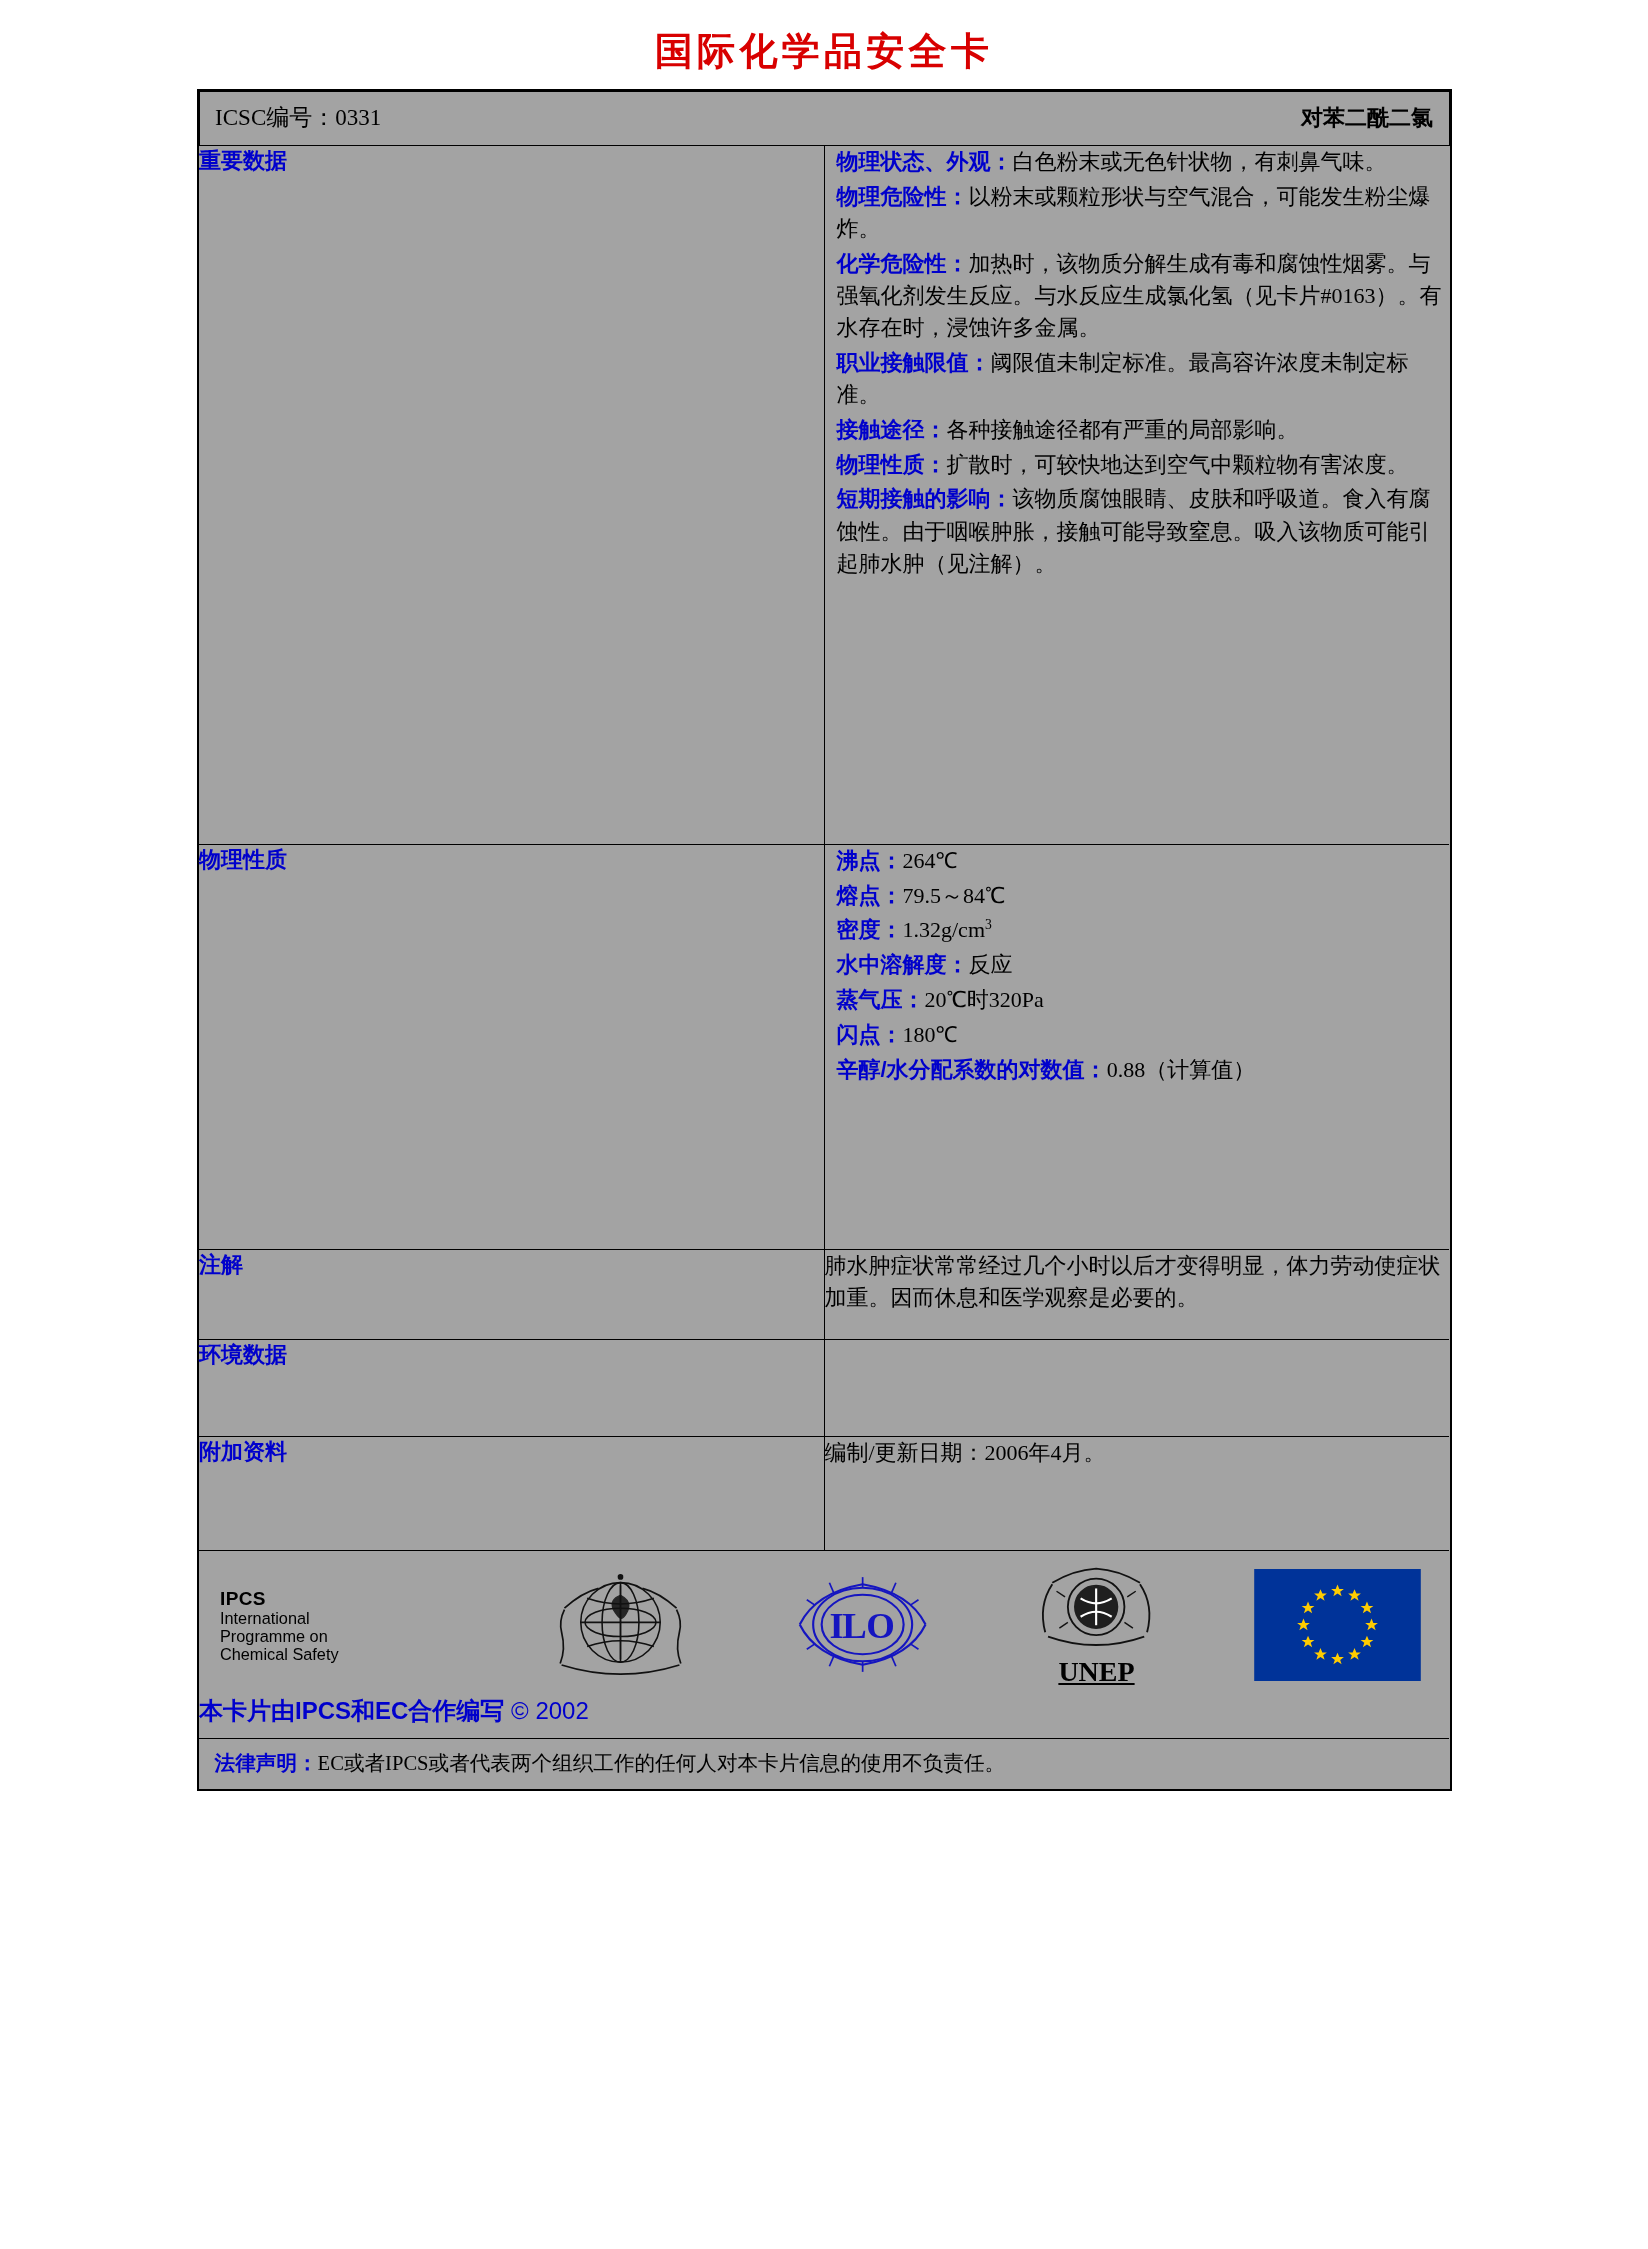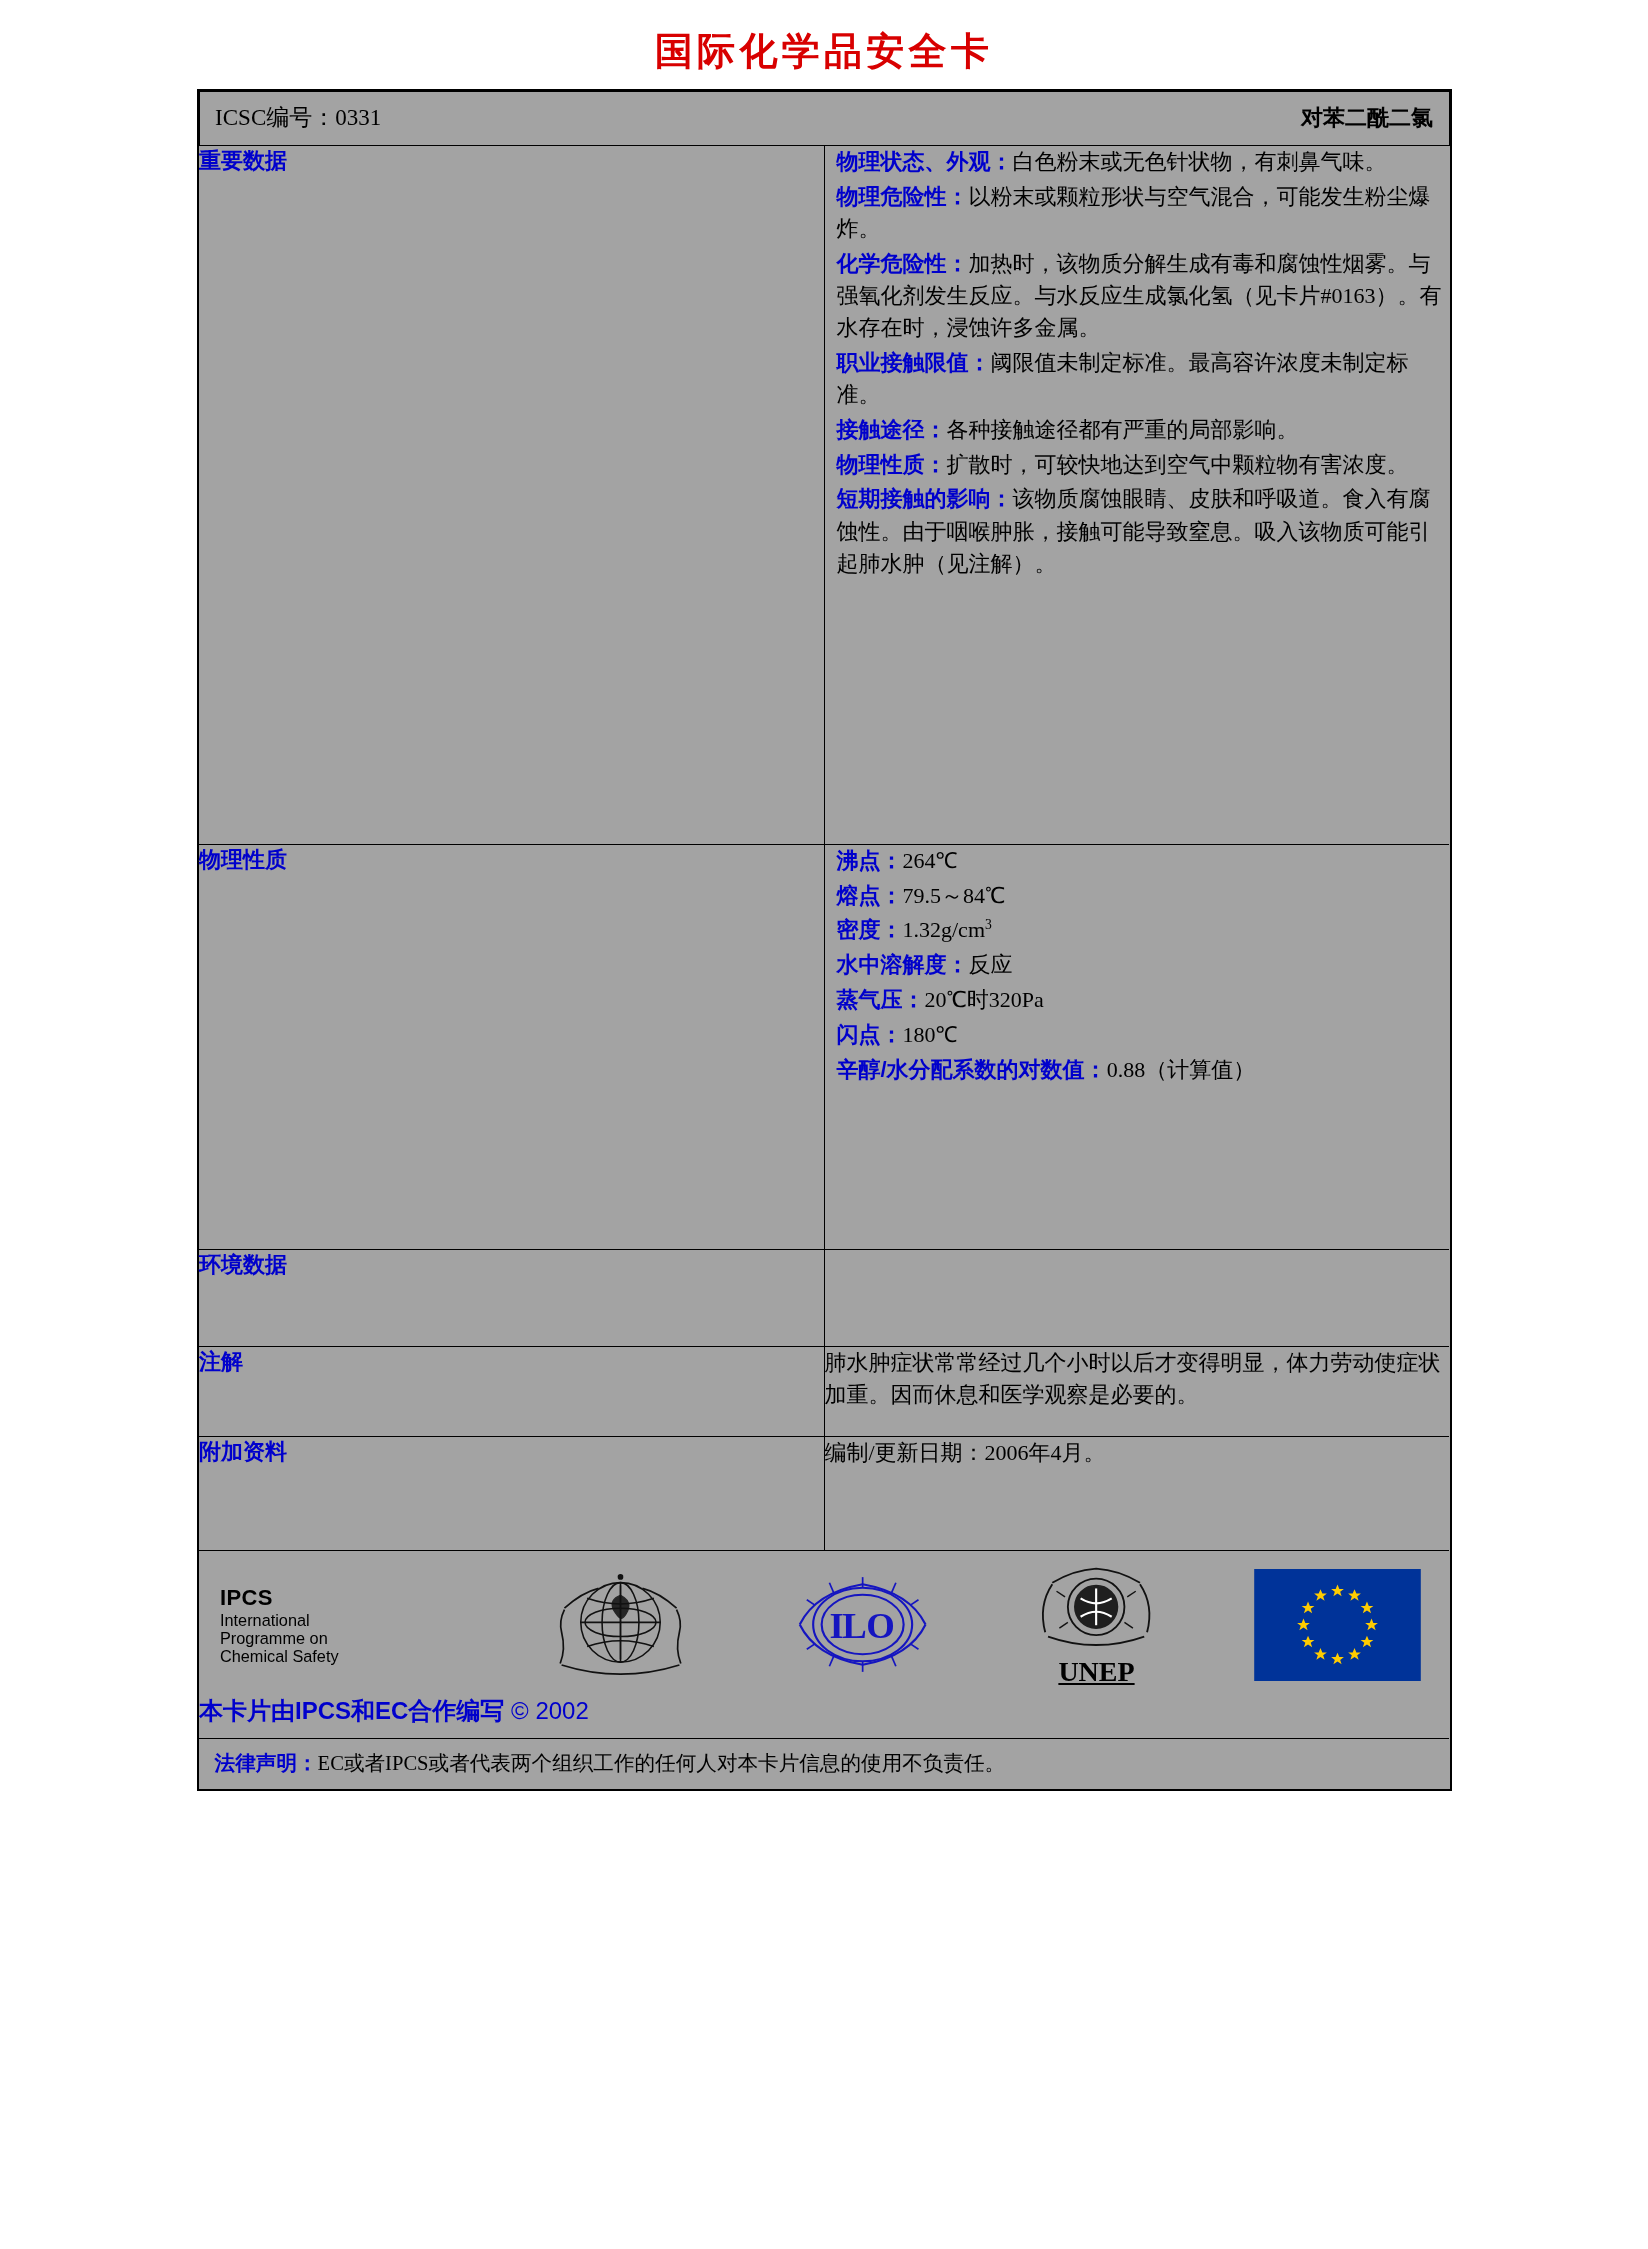--- a/index.html
+++ b/index.html
@@ -111,21 +111,21 @@
     gap: 7px;
   }
   .ipcs-block {
     font-family: "Liberation Sans", sans-serif;
     line-height: 1.12;
     color: #000;
     width: 234px;
   }
   .ipcs-block .big {
     font-weight: bold;
-    font-size: 22px;
+    font-size: 19px;
     letter-spacing: 0.4px;
   }
   .ipcs-block .small {
     font-size: 16.3px;
   }
   .logo {
     flex: 0 0 auto;
   }
   .credit {
     text-align: left;
@@ -199,27 +199,27 @@
           <p class="line"><span class="fld">熔点：</span><span class="val">79.5～84℃</span></p>
           <p class="line"><span class="fld">密度：</span><span class="val">1.32g/cm</span><sup>3</sup></p>
           <p class="line"><span class="fld">水中溶解度：</span><span class="val">反应</span></p>
           <p class="line"><span class="fld">蒸气压：</span><span class="val">20℃时320Pa</span></p>
           <p class="line"><span class="fld">闪点：</span><span class="val">180℃</span></p>
           <p class="line"><span class="fld">辛醇/水分配系数的对数值：</span><span class="val">0.88（计算值）</span></p>
         </td>
       </tr>
 
       <tr>
+        <td class="lbl-cell tall-note">注解</td>
+        <td class="body-cell">肺水肿症状常常经过几个小时以后才变得明显，体力劳动使症状加重。因而休息和医学观察是必要的。</td>
+      </tr>
+
+      <tr>
         <td class="lbl-cell tall-env">环境数据</td>
         <td class="body-cell"></td>
-      </tr>
-
-      <tr>
-        <td class="lbl-cell tall-note">注解</td>
-        <td class="body-cell">肺水肿症状常常经过几个小时以后才变得明显，体力劳动使症状加重。因而休息和医学观察是必要的。</td>
       </tr>
 
       <tr>
         <td class="lbl-cell tall-add">附加资料</td>
         <td class="body-cell">编制/更新日期：2006年4月。</td>
       </tr>
 
       <tr class="logo-row">
         <td colspan="2">
           <div class="logo-band">

